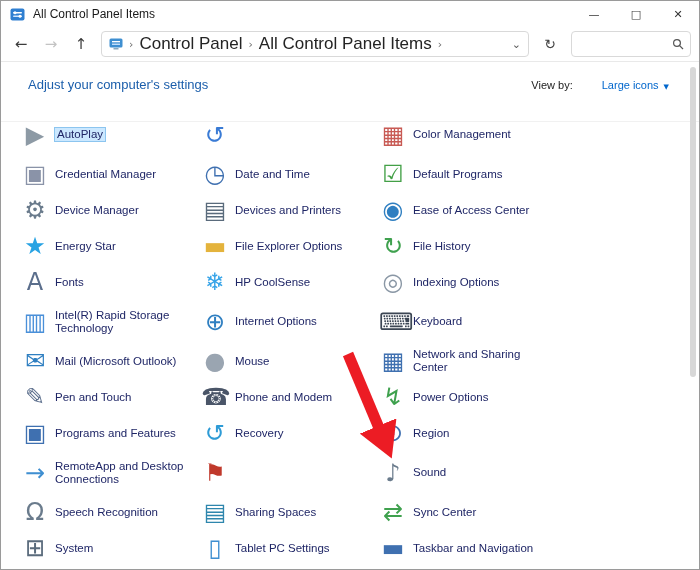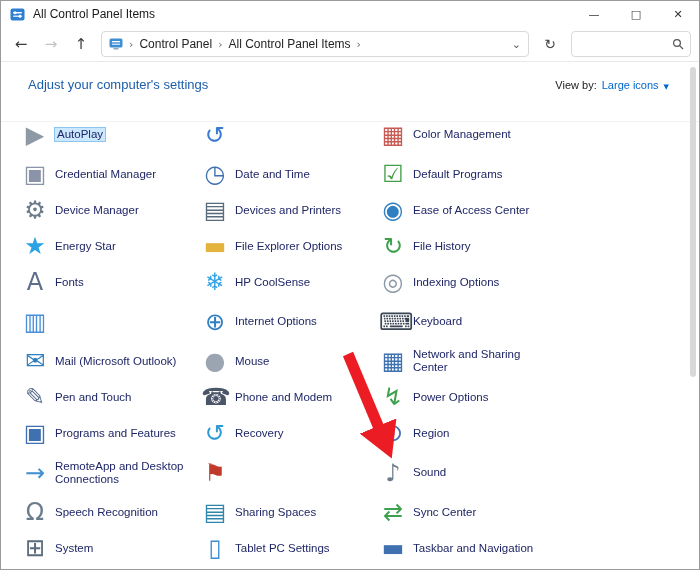--- a/index.html
+++ b/index.html
@@ -37,42 +37,42 @@
   .nav-btn {
     font-size:15px; color:#3b3b3b; width:20px; text-align:center;
     font-family:"DejaVu Sans", sans-serif;
   }
   .nav-btn.disabled { color:#c3c3c3; }
   .address-bar {
     flex:1; height:26px; border:1px solid #d9d9d9; border-radius:4px;
     display:flex; align-items:center; padding:0 7px; gap:6px; background:#fff;
   }
   .loc-icon { width:14px; height:12px; flex:0 0 14px; }
-  .crumb { font-size:12px; color:#242424; white-space:nowrap; }
+  .crumb { font-size:17px; color:#242424; white-space:nowrap; }
   .crumb-sep { font-size:11px; color:#6d6d6d; font-family:"DejaVu Sans", sans-serif; }
   .addr-caret { margin-left:auto; font-size:11px; color:#5a5a5a; font-family:"DejaVu Sans", sans-serif; }
   .refresh-btn { font-size:14px; color:#444; width:22px; text-align:center; font-family:"DejaVu Sans", sans-serif; }
   .search-box {
     width:120px; height:26px; border:1px solid #d9d9d9; border-radius:4px;
     display:flex; align-items:center; padding:0 6px; background:#fff;
   }
   .search-box input {
     border:none; outline:none; flex:1; width:80px; font-size:11px;
     font-family:"Liberation Sans", sans-serif; color:#333;
   }
   
   .content-header {
     display:flex; align-items:center;
     padding:15px 30px 29px 27px;
     border-bottom:1px solid #f1f1f1;
   }
   .page-title { font-size:13px; color:#1b5eab; }
   .view-by { margin-left:auto; display:flex; align-items:flex-end; gap:5px; }
   .view-by-label { font-size:11px; color:#222; }
-  .view-by-value { font-size:11px; color:#0066cc; }
+  .view-by-value { font-size:11px; color:#0066cc;margin-left:24px; }
   .view-by-caret { font-size:7px; color:#0066cc; font-family:"DejaVu Sans", sans-serif; }
   
   .grid { position:absolute; top:112px; left:20px; right:14px; }
   .row { display:flex; align-items:center; min-height:36px; }
   .row.tall { min-height:43px; }
   .cell { width:180px; display:flex; align-items:center; gap:6px; }
   .cell:nth-child(2) { width:178px; }
   .cell:nth-child(3) { width:210px; }
   .cp-icon {
     width:28px; height:30px; flex:0 0 28px;
@@ -218,20 +218,21 @@
           <span class="cp-label">HP CoolSense</span>
         </div>
         <div class="cell">
           <span class="cp-icon" style="color: rgb(138, 151, 165);">◎</span>
           <span class="cp-label">Indexing Options</span>
         </div>
       </div>
       <div class="row tall">
         <div class="cell">
           <span class="cp-icon" style="color: rgb(74, 144, 217);">▥</span>
+          <span class="cp-label">Intel(R) Rapid Storage Technology</span>
         </div>
         <div class="cell">
           <span class="cp-icon" style="color: rgb(47, 127, 193);">⊕</span>
           <span class="cp-label">Internet Options</span>
         </div>
         <div class="cell">
           <span class="cp-icon" style="color: rgb(60, 70, 84);">⌨</span>
           <span class="cp-label">Keyboard</span>
         </div>
       </div>

